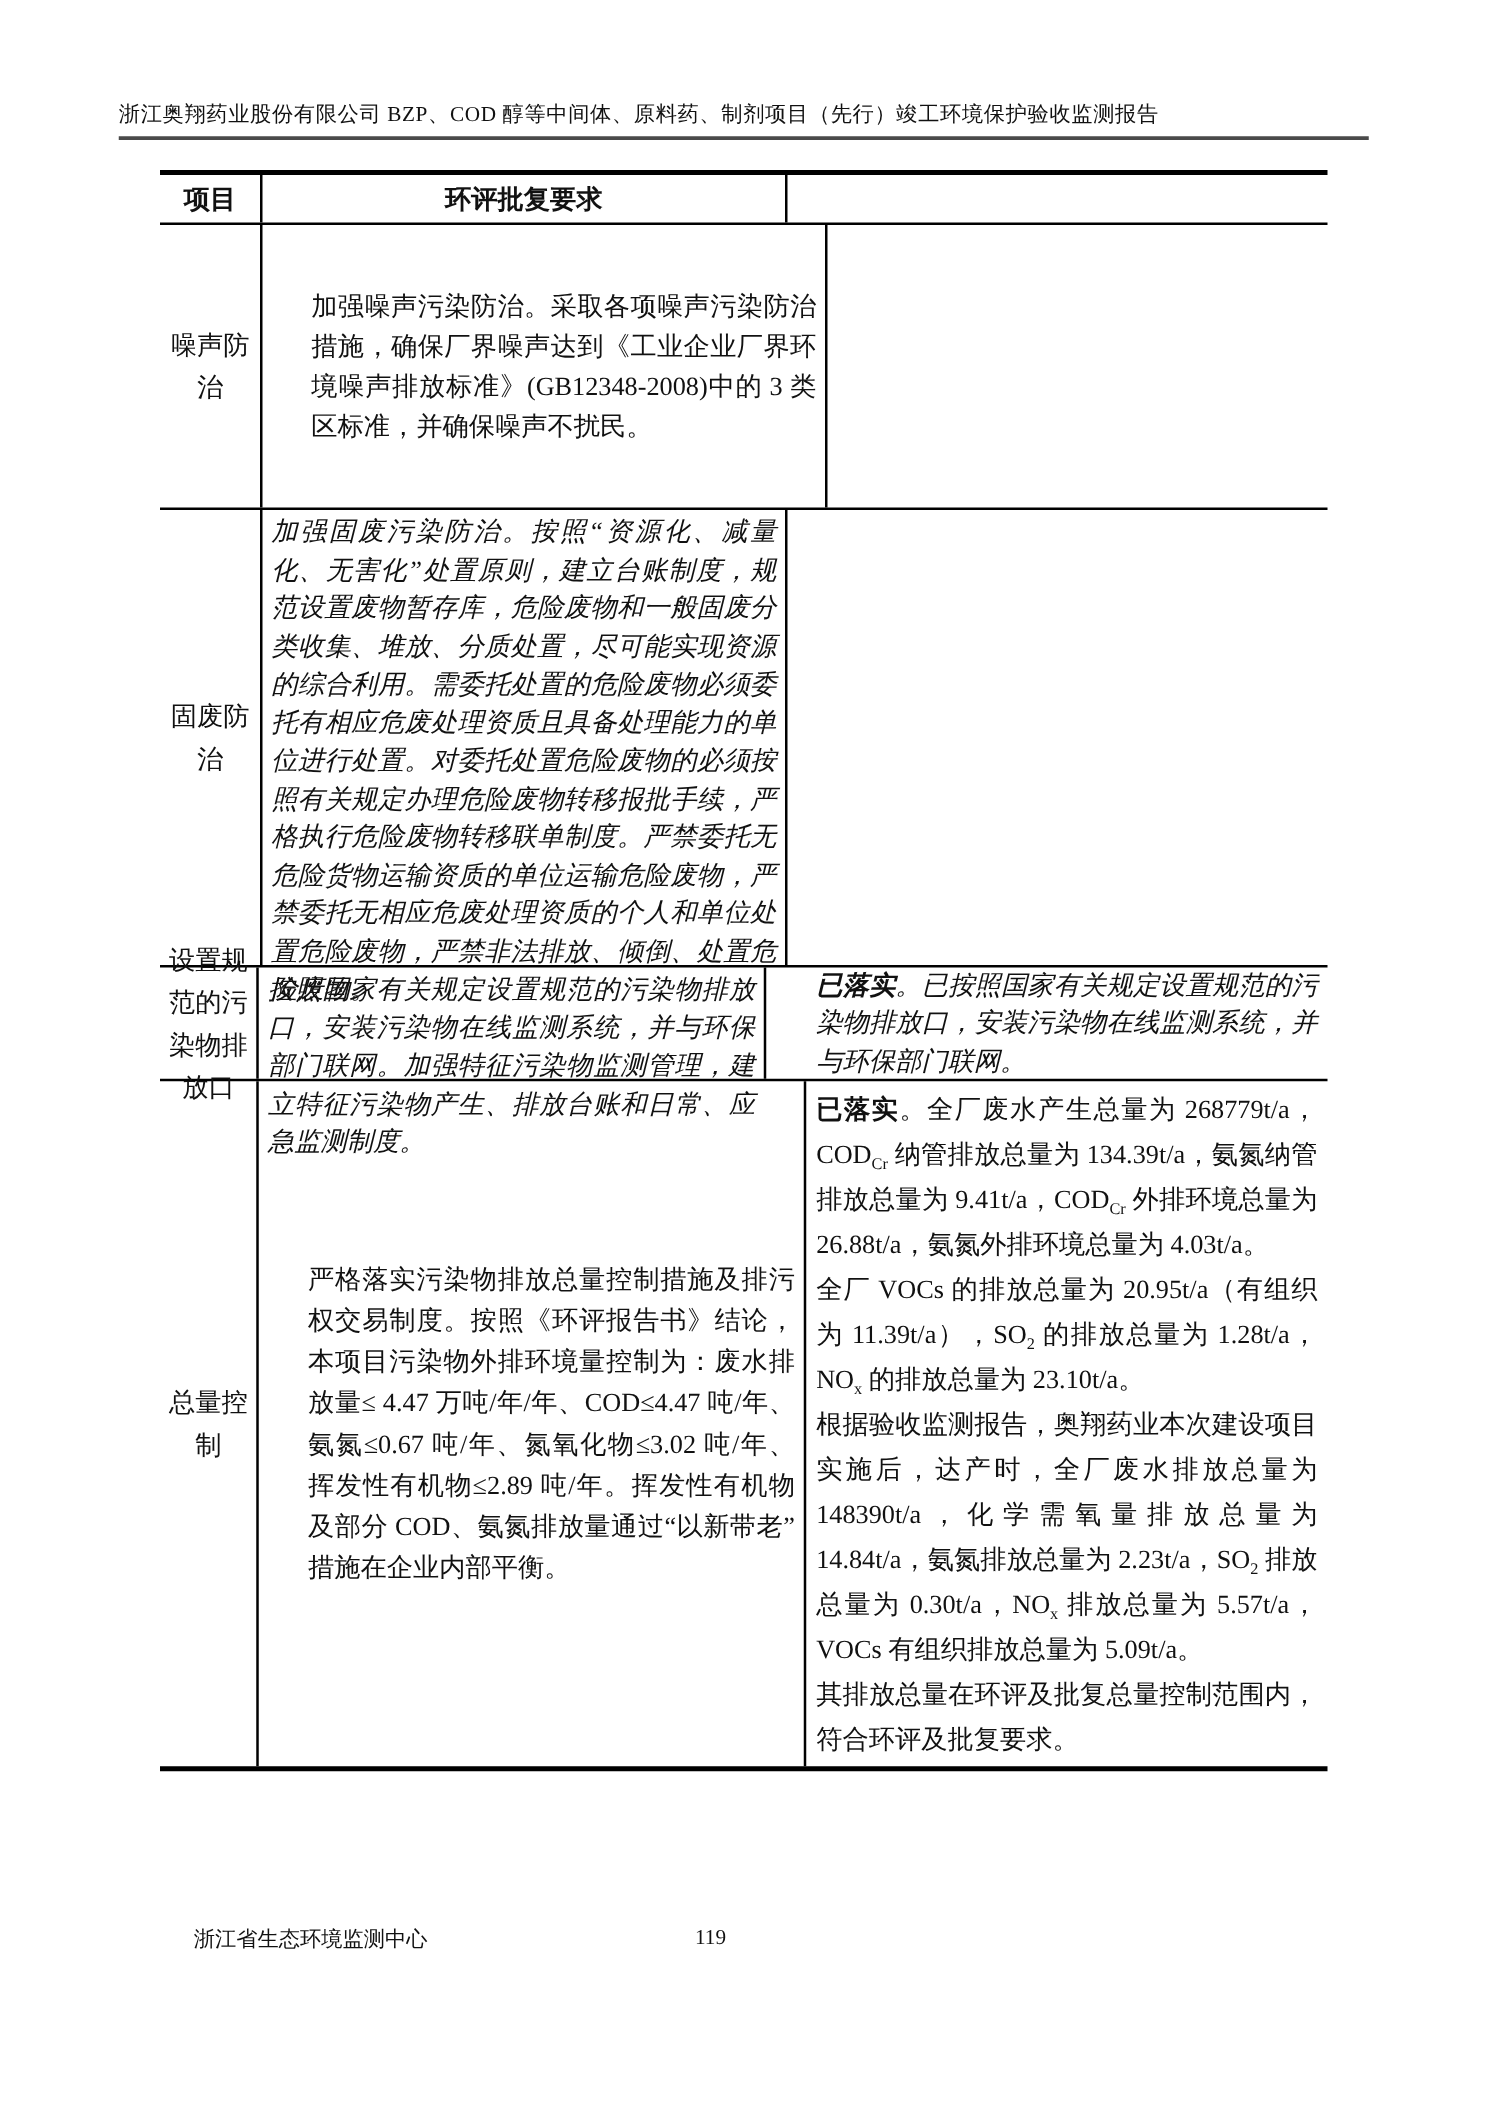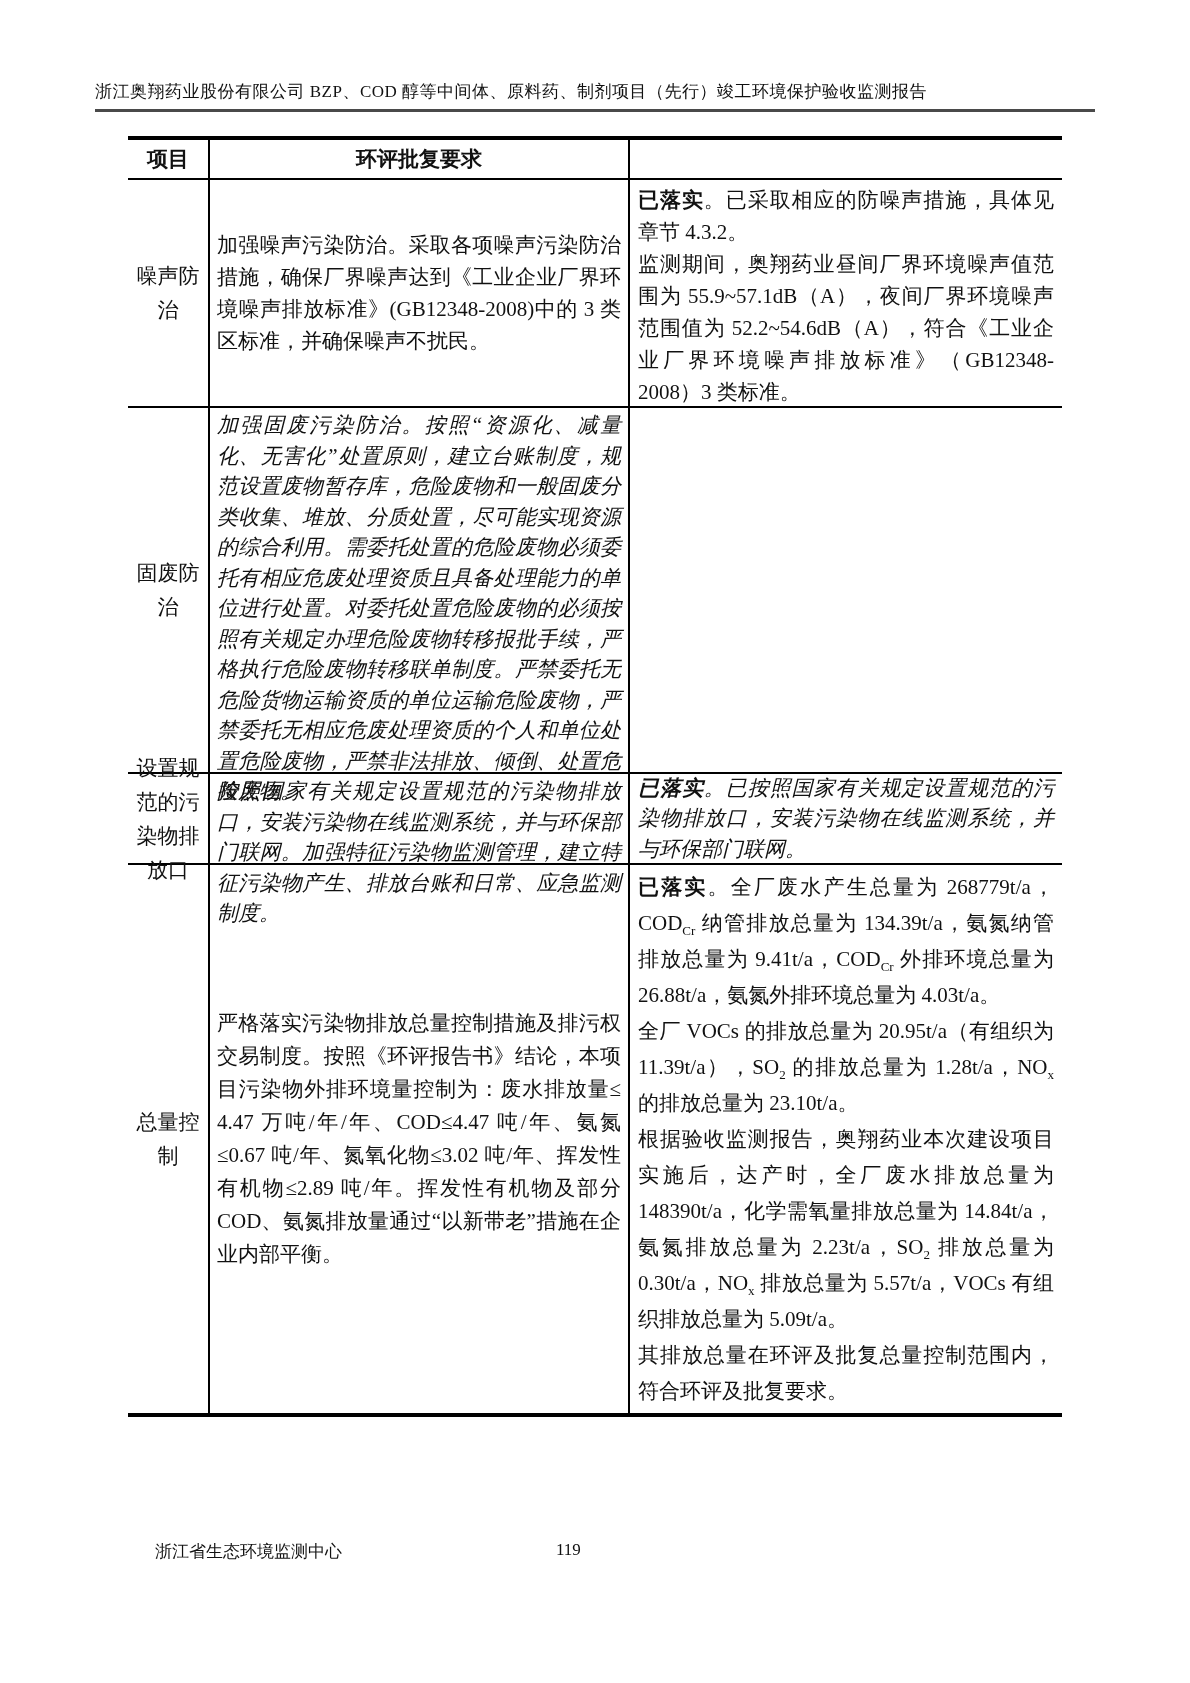--- a/index.html
+++ b/index.html
@@ -45,21 +45,21 @@
     width: 420px;
     border-right: 2px solid #000;
     padding: 2px 7px;
     text-align: justify;
   }
   .c3 {
     width: 432px;
     padding: 2px 8px;
     text-align: justify;
   }
-  .vcenter { display: flex; flex-direction: column; justify-content: center; }
+  .vcenter { display: flex; flex-direction: column; justify-content: center; margin-left: 32px; }
   .head-row { height: 40px; font-weight: bold; }
   .head-row .c1, .head-row .c2, .head-row .c3 {
     display: flex; align-items: center; justify-content: center;
     text-align: left; line-height: 1; padding: 0;
   }
   .r1 { height: 228px; }
   .r2 { height: 366px; }
   .r3 { height: 91px; }
   .r4 { height: 548px; }
   .r1 .c2, .r1 .c3 { line-height: 32px; }
@@ -92,24 +92,20 @@
   <div class="trow head-row">
     <div class="c1">项目</div>
     <div class="c2">环评批复要求</div>
   </div>
 
   <div class="trow r1">
     <div class="c1">噪声防治</div>
     <div class="c2 vcenter cell">
       <p>加强噪声污染防治。采取各项噪声污染防治措施，确保厂界噪声达到《工业企业厂界环境噪声排放标准》(GB12348-2008)中的 3 类区标准，并确保噪声不扰民。</p>
     </div>
-    <div class="c3 cell">
-      <p><span class="lead">已落实</span><span>。已采取相应的防噪声措施，具体见章节 4.3.2。</span></p>
-      <p>监测期间，奥翔药业昼间厂界环境噪声值范围为 55.9~57.1dB（A），夜间厂界环境噪声范围值为 52.2~54.6dB（A），符合《工业企业厂界环境噪声排放标准》（GB12348-2008）3 类标准。</p>
-    </div>
   </div>
 
   <div class="trow r2">
     <div class="c1">固废防治</div>
     <div class="c2 cell">
       <p>加强固废污染防治。按照“资源化、减量化、无害化”处置原则，建立台账制度，规范设置废物暂存库，危险废物和一般固废分类收集、堆放、分质处置，尽可能实现资源的综合利用。需委托处置的危险废物必须委托有相应危废处理资质且具备处理能力的单位进行处置。对委托处置危险废物的必须按照有关规定办理危险废物转移报批手续，严格执行危险废物转移联单制度。严禁委托无危险货物运输资质的单位运输危险废物，严禁委托无相应危废处理资质的个人和单位处置危险废物，严禁非法排放、倾倒、处置危险废物。</p>
     </div>
   </div>
 
   <div class="trow r3">

